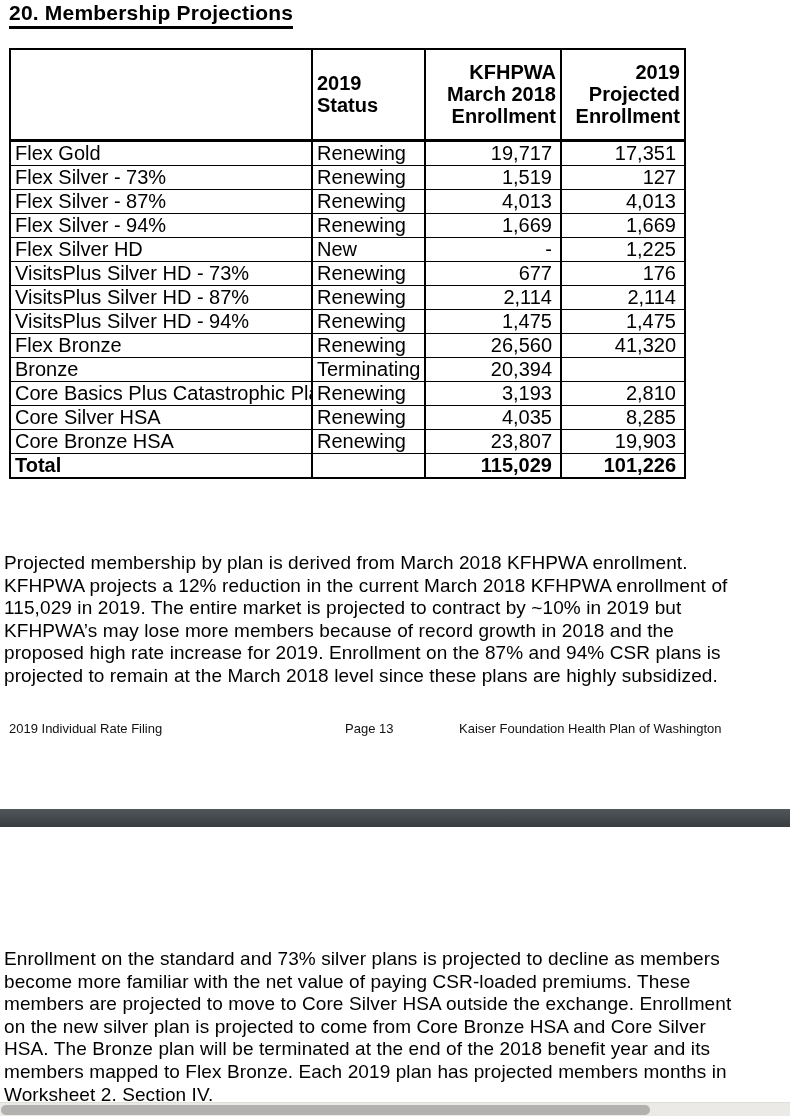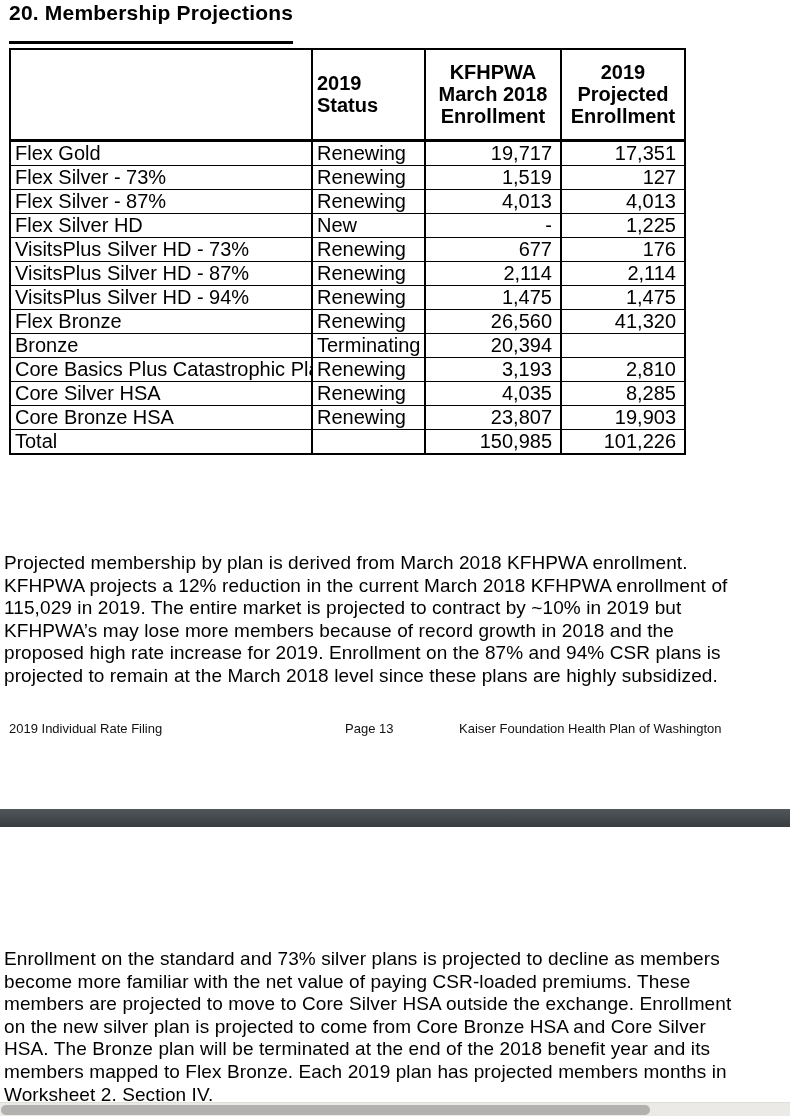--- a/index.html
+++ b/index.html
@@ -10,21 +10,21 @@
     font-family: "Liberation Sans", sans-serif;
     color: #000;
     overflow: hidden;
     position: relative;
   }
   .doc-title {
     position: absolute; top: 1px; left: 9px;
     margin: 0;
     font-size: 21px; font-weight: bold;
     border-bottom: 3px solid #000;
-    padding-bottom: 16px;
+    padding-bottom: 1px;
     letter-spacing: 0.2px;
   }
   table.projections {
     position: absolute; top: 48px; left: 9px;
     border-collapse: collapse;
     table-layout: fixed;
     width: 622px;
     font-size: 20px;
     border: 2px solid #000;
   }
@@ -44,23 +44,23 @@
     text-align: left;
     vertical-align: middle;
   }
   table.projections thead th {
     height: 91px;
     font-weight: bold;
     border-bottom-width: 3px;
     white-space: pre-line;
     line-height: 22px;
   }
-  table.projections thead th.center { text-align: center; }
+  table.projections thead th.center { text-align: right; }
   table.projections td.num { text-align: right; padding-right: 8px; }
-  table.projections tr.total-row td { font-weight: normal; }
+  table.projections tr.total-row td { font-weight: bold; }
   p.body-text {
     position: absolute; left: 4px;
     margin: 0;
     width: 778px;
     font-size: 19px;
     line-height: 22.6px;
     white-space: pre-line;
     letter-spacing: 0.1px;
   }
   #paragraph-1 { top: 552px; }
@@ -125,20 +125,26 @@
         <td class="num">1,519</td>
         <td class="num">127</td>
       </tr>
       <tr>
         <td>Flex Silver - 87%</td>
         <td>Renewing</td>
         <td class="num">4,013</td>
         <td class="num">4,013</td>
       </tr>
       <tr>
+        <td>Flex Silver - 94%</td>
+        <td>Renewing</td>
+        <td class="num">1,669</td>
+        <td class="num">1,669</td>
+      </tr>
+      <tr>
         <td>Flex Silver HD</td>
         <td>New</td>
         <td class="num">-</td>
         <td class="num">1,225</td>
       </tr>
       <tr>
         <td>VisitsPlus Silver HD - 73%</td>
         <td>Renewing</td>
         <td class="num">677</td>
         <td class="num">176</td>
@@ -181,21 +187,21 @@
       </tr>
       <tr>
         <td>Core Bronze HSA</td>
         <td>Renewing</td>
         <td class="num">23,807</td>
         <td class="num">19,903</td>
       </tr>
       <tr class="total-row">
         <td>Total</td>
         <td></td>
-        <td class="num">150,985</td>
+        <td class="num">115,029</td>
         <td class="num">101,226</td>
       </tr>
     </tbody>
 </table>
 
 <p id="paragraph-1" class="body-text">Projected membership by plan is derived from March 2018 KFHPWA enrollment.
 KFHPWA projects a 12% reduction in the current March 2018 KFHPWA enrollment of
 115,029 in 2019. The entire market is projected to contract by ~10% in 2019 but
 KFHPWA’s may lose more members because of record growth in 2018 and the
 proposed high rate increase for 2019. Enrollment on the 87% and 94% CSR plans is

